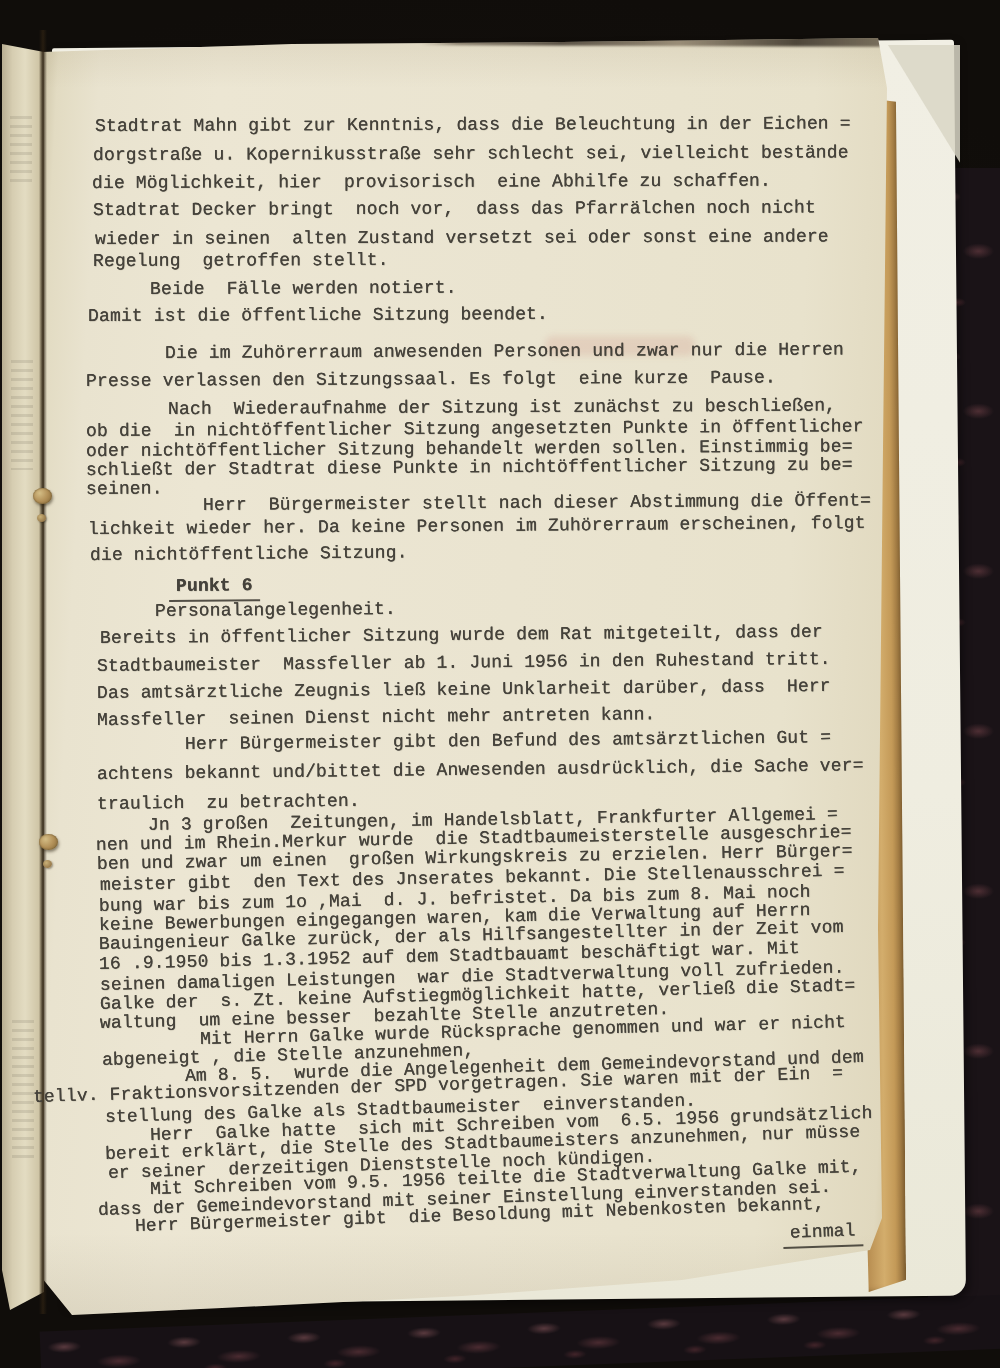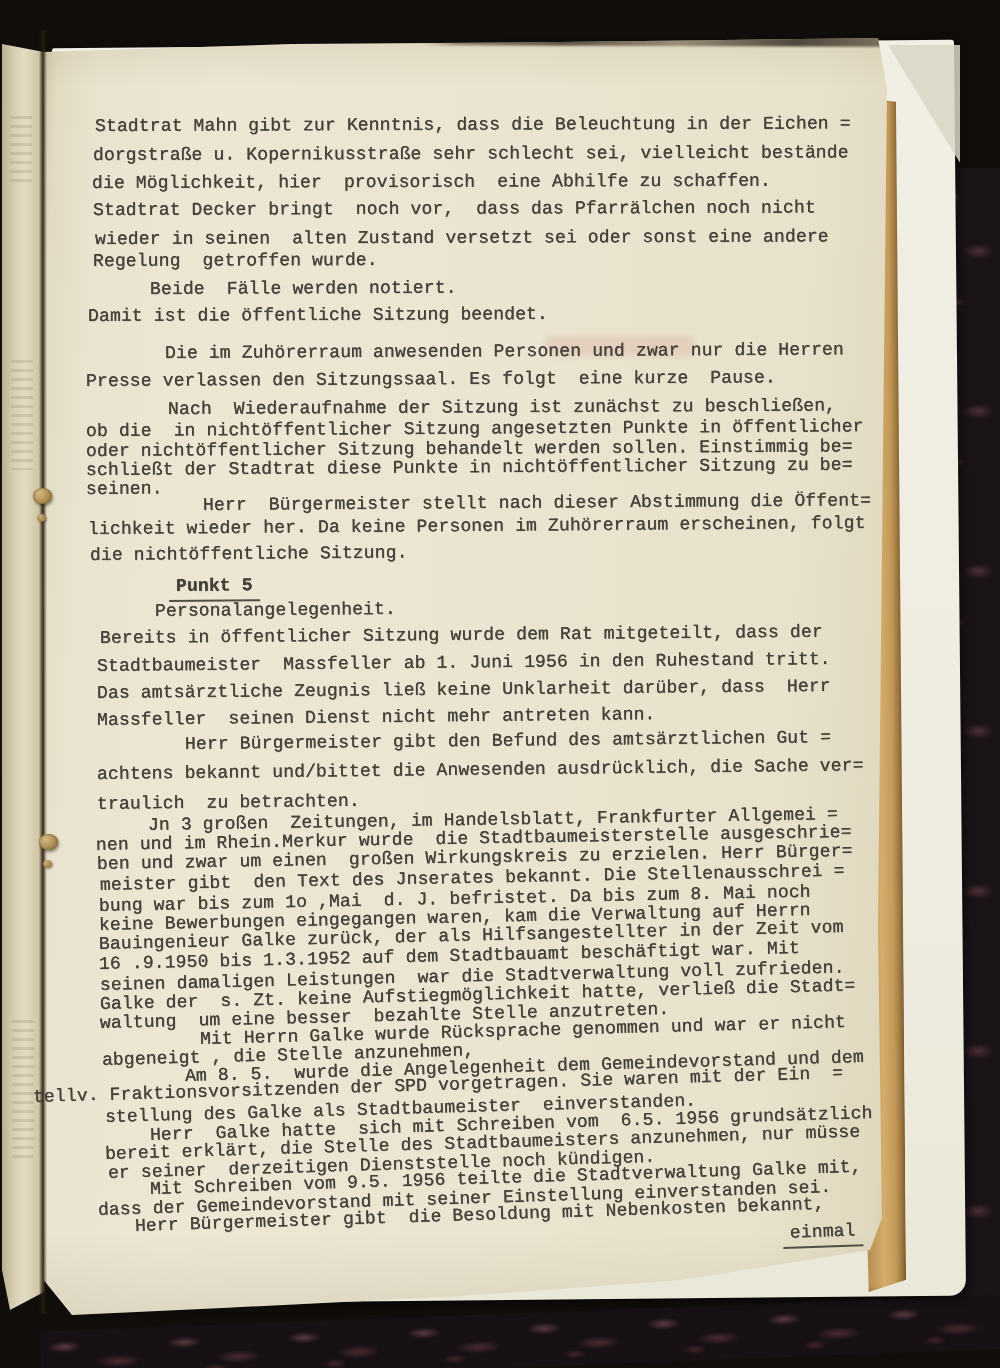--- a/index.html
+++ b/index.html
@@ -154,34 +154,34 @@
   <div class="grommet g2"></div>
 
   <div class="smudge"></div>
 
   <div class="text-layer" id="text-layer">
       <div class="line" style="left: 95px; top: 115px; transform: rotate(-0.2deg);">Stadtrat Mahn gibt zur Kenntnis, dass die Beleuchtung in der Eichen =</div>
       <div class="line" style="left: 93px; top: 144px; transform: rotate(-0.2deg);">dorgstraße u. Kopernikusstraße sehr schlecht sei, vielleicht bestände</div>
       <div class="line" style="left: 92px; top: 172px; transform: rotate(-0.2deg);">die Möglichkeit, hier  provisorisch  eine Abhilfe zu schaffen.</div>
       <div class="line" style="left: 93px; top: 199px; transform: rotate(-0.2deg);">Stadtrat Decker bringt  noch vor,  dass das Pfarrälchen noch nicht</div>
       <div class="line" style="left: 95px; top: 228px; transform: rotate(-0.2deg);">wieder in seinen  alten Zustand versetzt sei oder sonst eine andere</div>
-      <div class="line" style="left: 93px; top: 250px; transform: rotate(-0.2deg);">Regelung  getroffen wurde.</div>
+      <div class="line" style="left: 93px; top: 250px; transform: rotate(-0.2deg);">Regelung  getroffen stellt.</div>
       <div class="line" style="left: 150px; top: 278px; transform: rotate(-0.25deg);">Beide  Fälle werden notiert.</div>
       <div class="line" style="left: 88px; top: 305px; transform: rotate(-0.25deg);">Damit ist die öffentliche Sitzung beendet.</div>
       <div class="line" style="left: 165px; top: 342px; transform: rotate(-0.3deg);">Die im Zuhörerraum anwesenden Personen und zwar nur die Herren</div>
       <div class="line" style="left: 86px; top: 370px; transform: rotate(-0.3deg);">Presse verlassen den Sitzungssaal. Es folgt  eine kurze  Pause.</div>
       <div class="line" style="left: 168px; top: 398px; transform: rotate(-0.3deg);">Nach  Wiederaufnahme der Sitzung ist zunächst zu beschließen,</div>
       <div class="line" style="left: 86px; top: 420px; transform: rotate(-0.35deg);">ob die  in nichtöffentlicher Sitzung angesetzten Punkte in öffentlicher</div>
       <div class="line" style="left: 86px; top: 440px; transform: rotate(-0.35deg);">oder nichtöffentlicher Sitzung behandelt werden sollen. Einstimmig be=</div>
       <div class="line" style="left: 86px; top: 459px; transform: rotate(-0.4deg);">schließt der Stadtrat diese Punkte in nichtöffentlicher Sitzung zu be=</div>
       <div class="line" style="left: 86px; top: 478px; transform: rotate(-0.4deg);">seinen.</div>
       <div class="line" style="left: 203px; top: 494px; transform: rotate(-0.4deg);">Herr  Bürgermeister stellt nach dieser Abstimmung die Öffent=</div>
       <div class="line" style="left: 88px; top: 518px; transform: rotate(-0.45deg);">lichkeit wieder her. Da keine Personen im Zuhörerraum erscheinen, folgt</div>
       <div class="line" style="left: 90px; top: 544px; transform: rotate(-0.45deg);">die nichtöffentliche Sitzung.</div>
-      <div class="line ul b" style="left: 169px; top: 575px; transform: rotate(-0.5deg);">Punkt 5</div>
+      <div class="line ul b" style="left: 169px; top: 575px; transform: rotate(-0.5deg);">Punkt 6</div>
       <div class="line" style="left: 155px; top: 600px; transform: rotate(-0.5deg);">Personalangelegenheit.</div>
       <div class="line" style="left: 100px; top: 627px; transform: rotate(-0.5deg);">Bereits in öffentlicher Sitzung wurde dem Rat mitgeteilt, dass der</div>
       <div class="line" style="left: 97px; top: 655px; transform: rotate(-0.55deg);">Stadtbaumeister  Massfeller ab 1. Juni 1956 in den Ruhestand tritt.</div>
       <div class="line" style="left: 97px; top: 682px; transform: rotate(-0.55deg);">Das amtsärztliche Zeugnis ließ keine Unklarheit darüber, dass  Herr</div>
       <div class="line" style="left: 97px; top: 709px; transform: rotate(-0.6deg);">Massfeller  seinen Dienst nicht mehr antreten kann.</div>
       <div class="line" style="left: 185px; top: 733px; transform: rotate(-0.6deg);">Herr Bürgermeister gibt den Befund des amtsärztlichen Gut =</div>
       <div class="line" style="left: 97px; top: 763px; transform: rotate(-0.65deg);">achtens bekannt und/bittet die Anwesenden ausdrücklich, die Sache ver=</div>
       <div class="line" style="left: 97px; top: 793px; transform: rotate(-0.7deg);">traulich  zu betrachten.</div>
       <div class="line" style="left: 148px; top: 814px; transform: rotate(-0.9deg);">Jn 3 großen  Zeitungen, im Handelsblatt, Frankfurter Allgemei =</div>
       <div class="line" style="left: 96px; top: 834px; transform: rotate(-1deg);">nen und im Rhein.Merkur wurde  die Stadtbaumeisterstelle ausgeschrie=</div>

